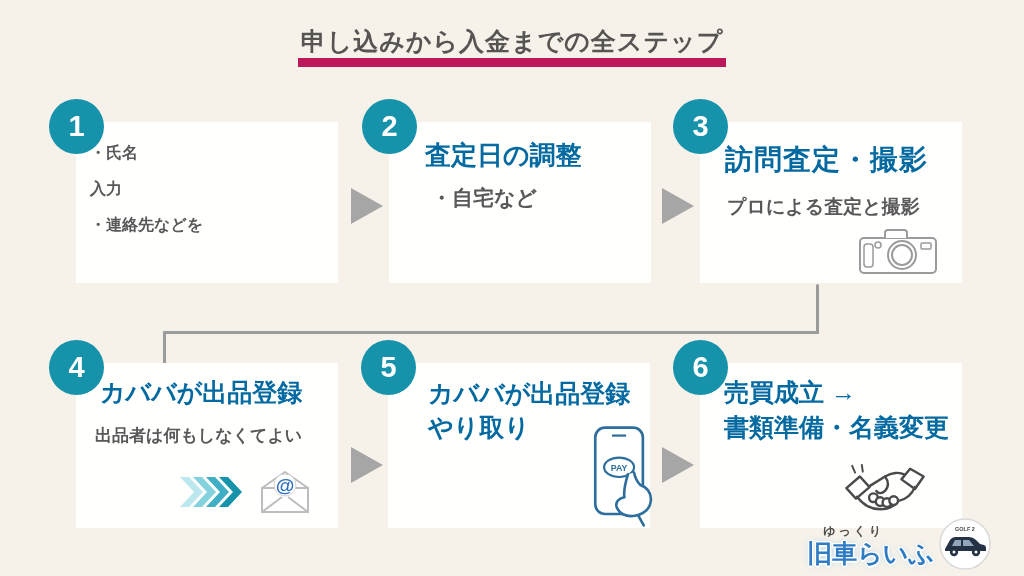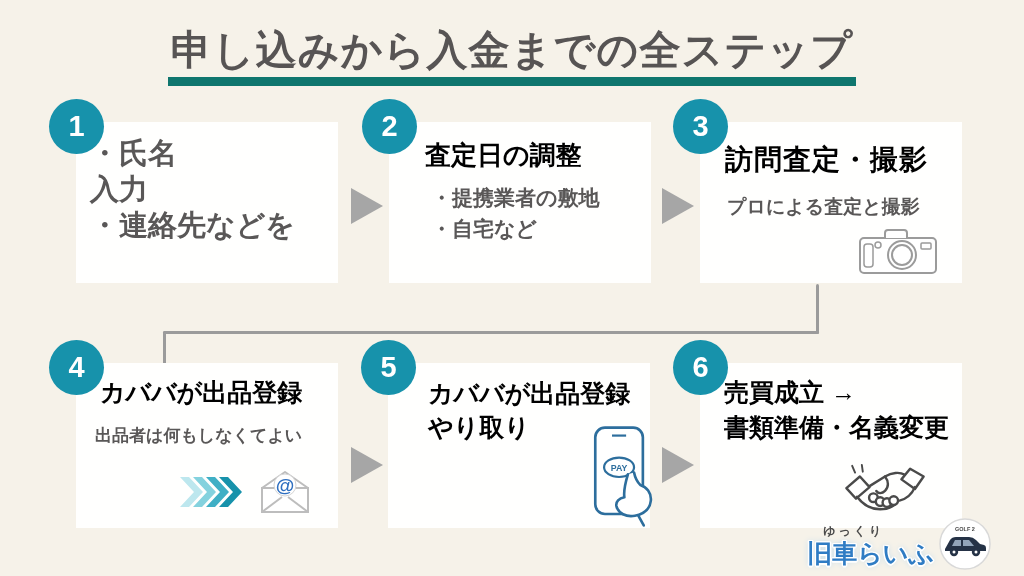--- a/index.html
+++ b/index.html
@@ -5,43 +5,43 @@
   html,body{margin:0;padding:0;}
   .canvas{
     position:relative;width:1024px;height:576px;overflow:hidden;
     background:#f6f2e9;color:#595757;
     font-family:"Liberation Sans","DejaVu Sans",sans-serif;
   }
   
   .title-wrap{position:absolute;top:0;left:0;width:100%;height:80px;text-align:center;}
   .title{
     display:inline-block;margin-top:26px;padding:0 3px 2px 3px;
-    font-size:41px;font-weight:700;letter-spacing:1px;color:#575454;
-    border-bottom:9px solid #0f766e;line-height:1.2;
+    font-size:25px;font-weight:700;letter-spacing:1px;color:#575454;
+    border-bottom:9px solid #be185d;line-height:1.2;
   }
   
   .seg{position:absolute;background:#9b9b9b;}
   .seg-v1{left:816px;top:284px;width:3px;height:50px;border-radius:2px;}
   .seg-h {left:163px;top:331px;width:656px;height:3px;border-radius:2px;}
   .seg-v2{left:163px;top:331px;width:3px;height:34px;border-radius:2px;}
   
   .card{position:absolute;width:262px;background:#fffffe;}
   .row1{top:122px;height:161px;}
   .row2{top:363px;height:165px;}
   .c1,.c4{left:76px;}
   .c2{left:389px;} .c5{left:388px;}
   .c3,.c6{left:700px;}
   .num{
     position:absolute;left:-27px;top:-23px;width:55px;height:55px;border-radius:50%;
     background:#1792ab;color:#fff;font-size:29px;font-weight:700;
     display:flex;align-items:center;justify-content:center;
   }
-  .card .heading{font-weight:700;color:#000000;}
-  
-  .c1 .body{padding:13px 24px 0 14px;font-size:29px;font-weight:700;line-height:36px;}
+  .card .heading{font-weight:700;color:#0369a1;}
+  
+  .c1 .body{padding:13px 24px 0 14px;font-size:16px;font-weight:700;line-height:36px;}
   
   .c2 .heading{margin:16px 0 0 36px;font-size:26px;}
   .c2 .bullets{margin:9px 0 0 42px;font-size:21px;font-weight:700;line-height:31px;}
   
   .c3 .heading{margin:19px 0 0 25px;font-size:28px;letter-spacing:1px;font-family:Liberation Serif, serif;}
   .c3 .subtext{margin:15px 0 0 27px;font-size:19px;font-weight:700;}
   .c3 .cam{position:absolute;right:24px;bottom:8px;}
   
   .c4 .heading{margin:13px 0 0 24px;font-size:25px;}
   .c4 .subtext{margin:15px 0 0 19px;font-size:17px;font-weight:700;}
@@ -86,21 +86,20 @@
       <div>・氏名</div>
       <div>入力</div>
       <div>・連絡先などを</div>
     </div>
   </div>
 
   <div class="card row1 c2">
     <div class="num">2</div>
     <div class="heading">査定日の調整</div>
     <div class="bullets">
-      <div>・提携業者の敷地</div>
       <div>・自宅など</div>
     </div>
   </div>
 
   <div class="card row1 c3">
     <div class="num">3</div>
     <div class="heading">訪問査定・撮影</div>
     <div class="subtext">プロによる査定と撮影</div>
     <svg class="cam" width="80" height="48" viewBox="0 0 80 48">
       <rect x="2" y="11" width="76" height="35" rx="4" fill="#fff" stroke="#9b9b9b" stroke-width="2"></rect>

